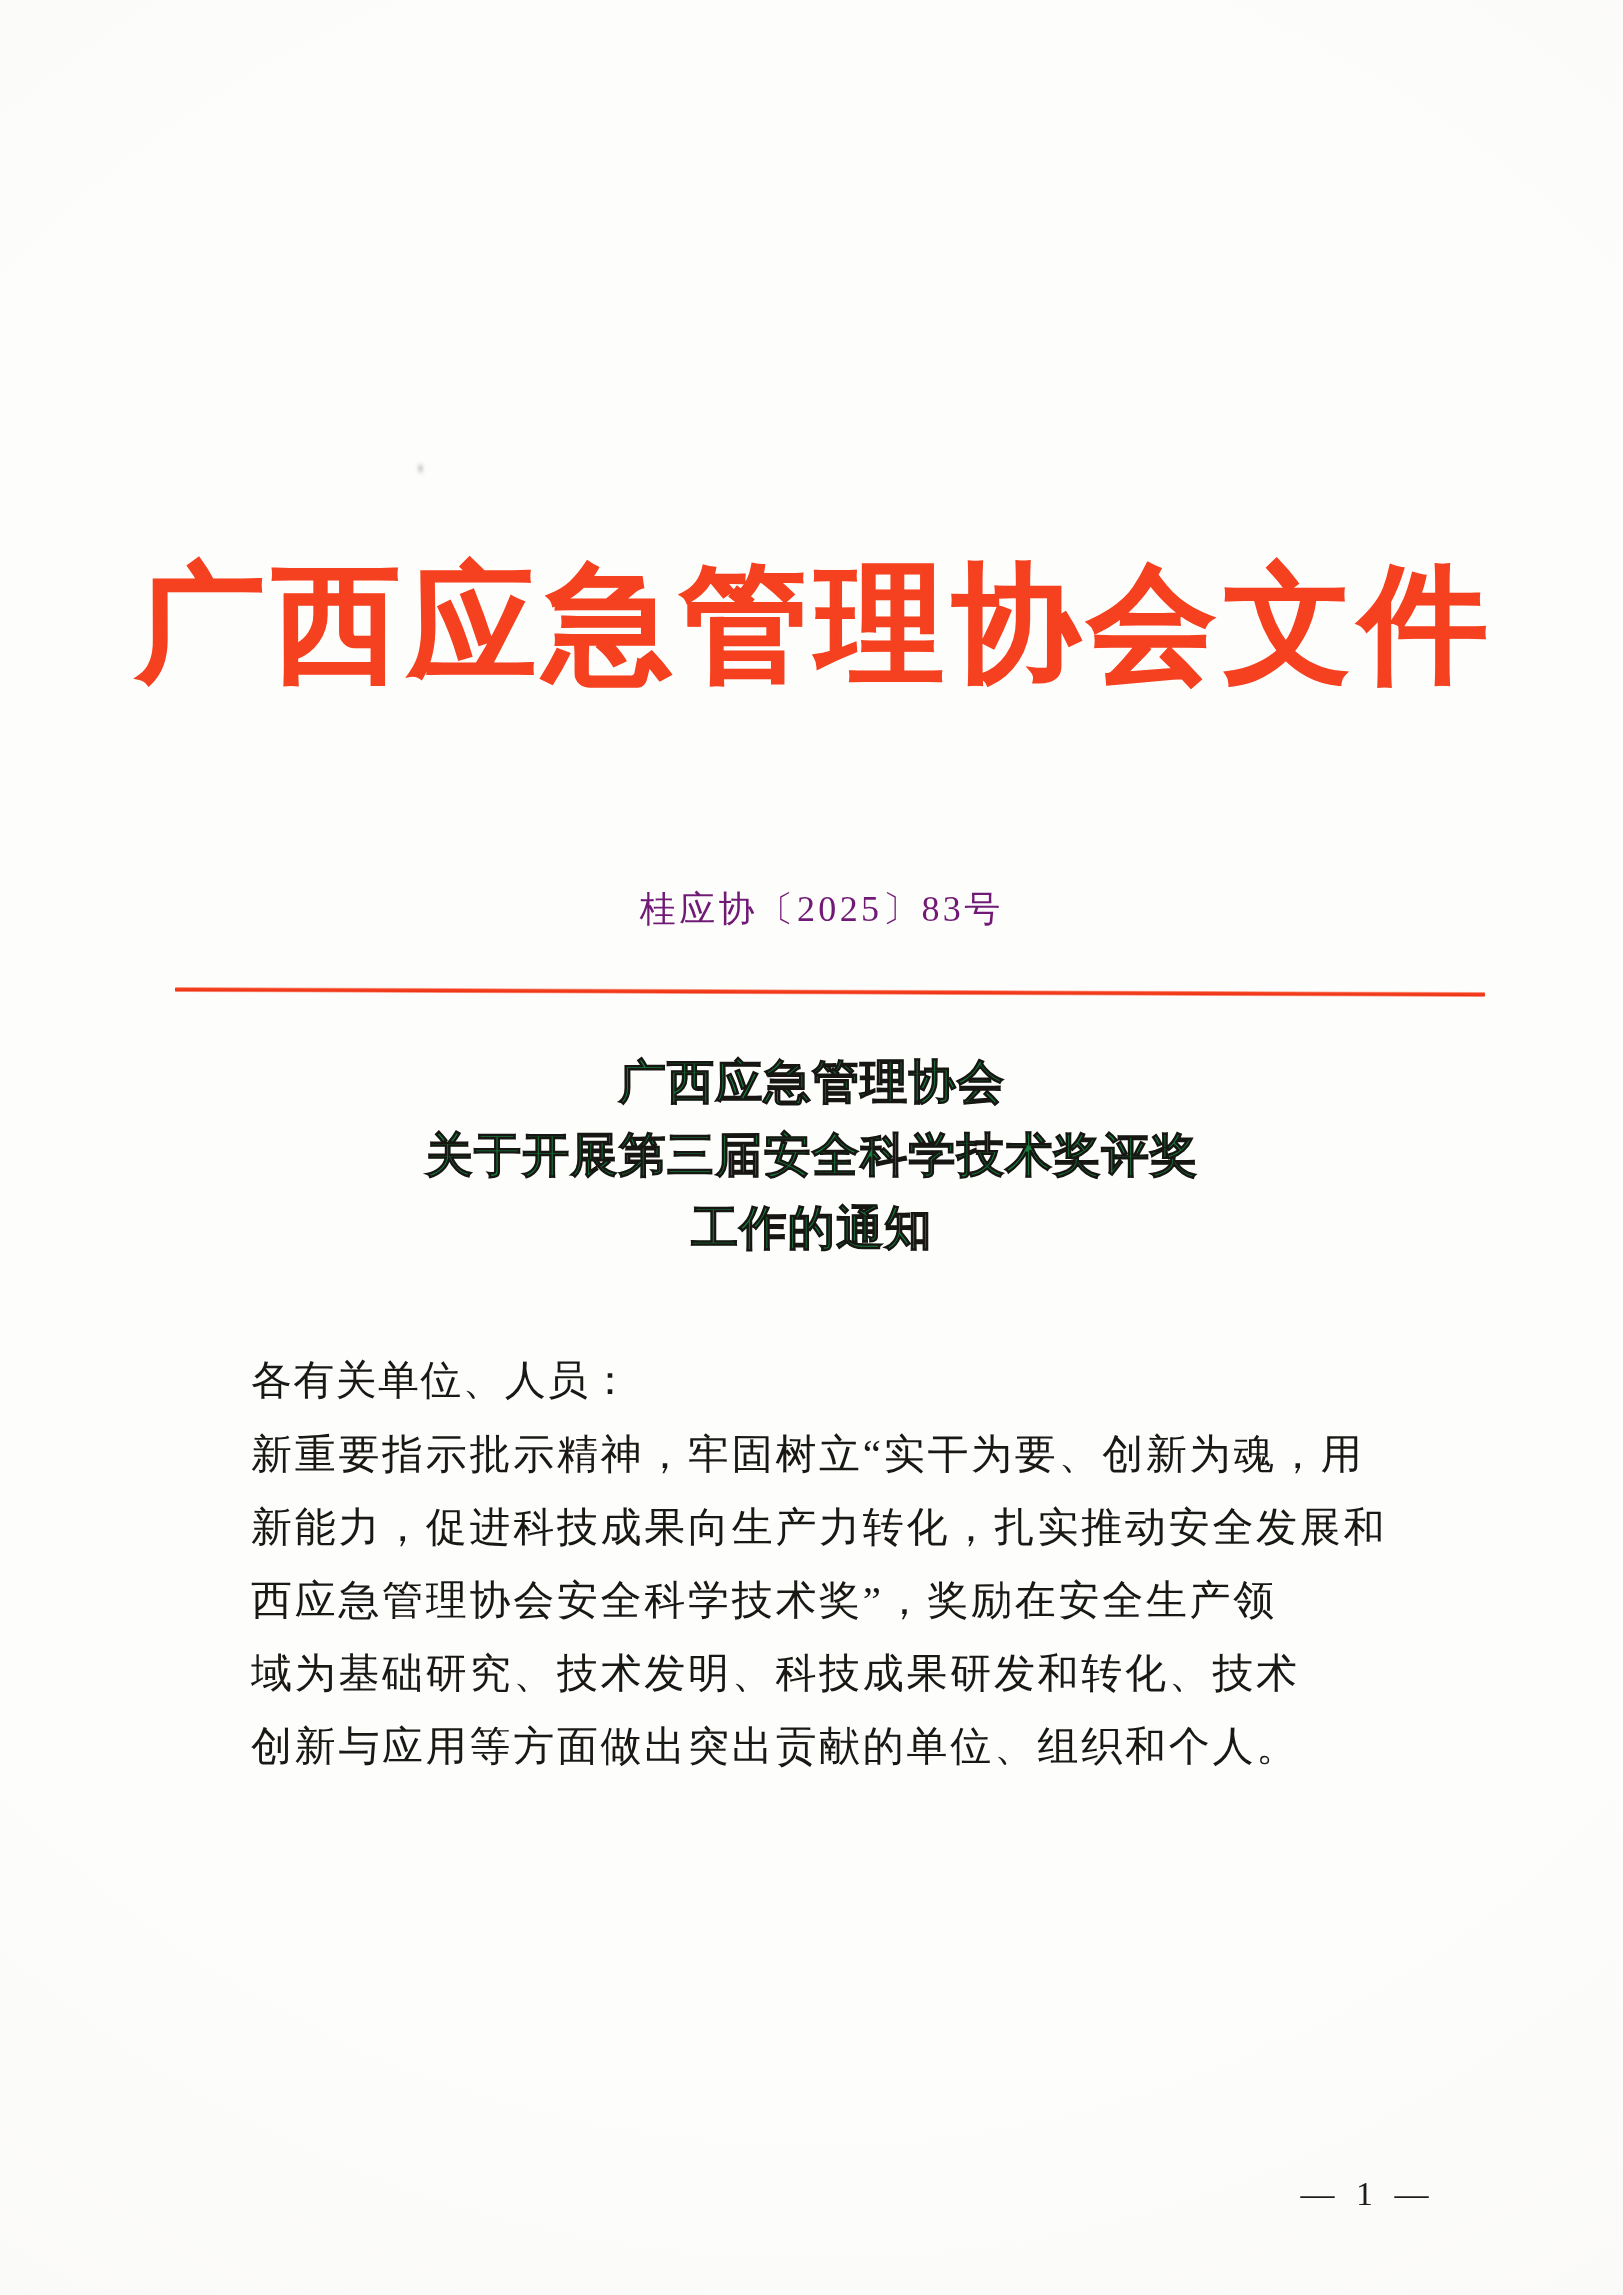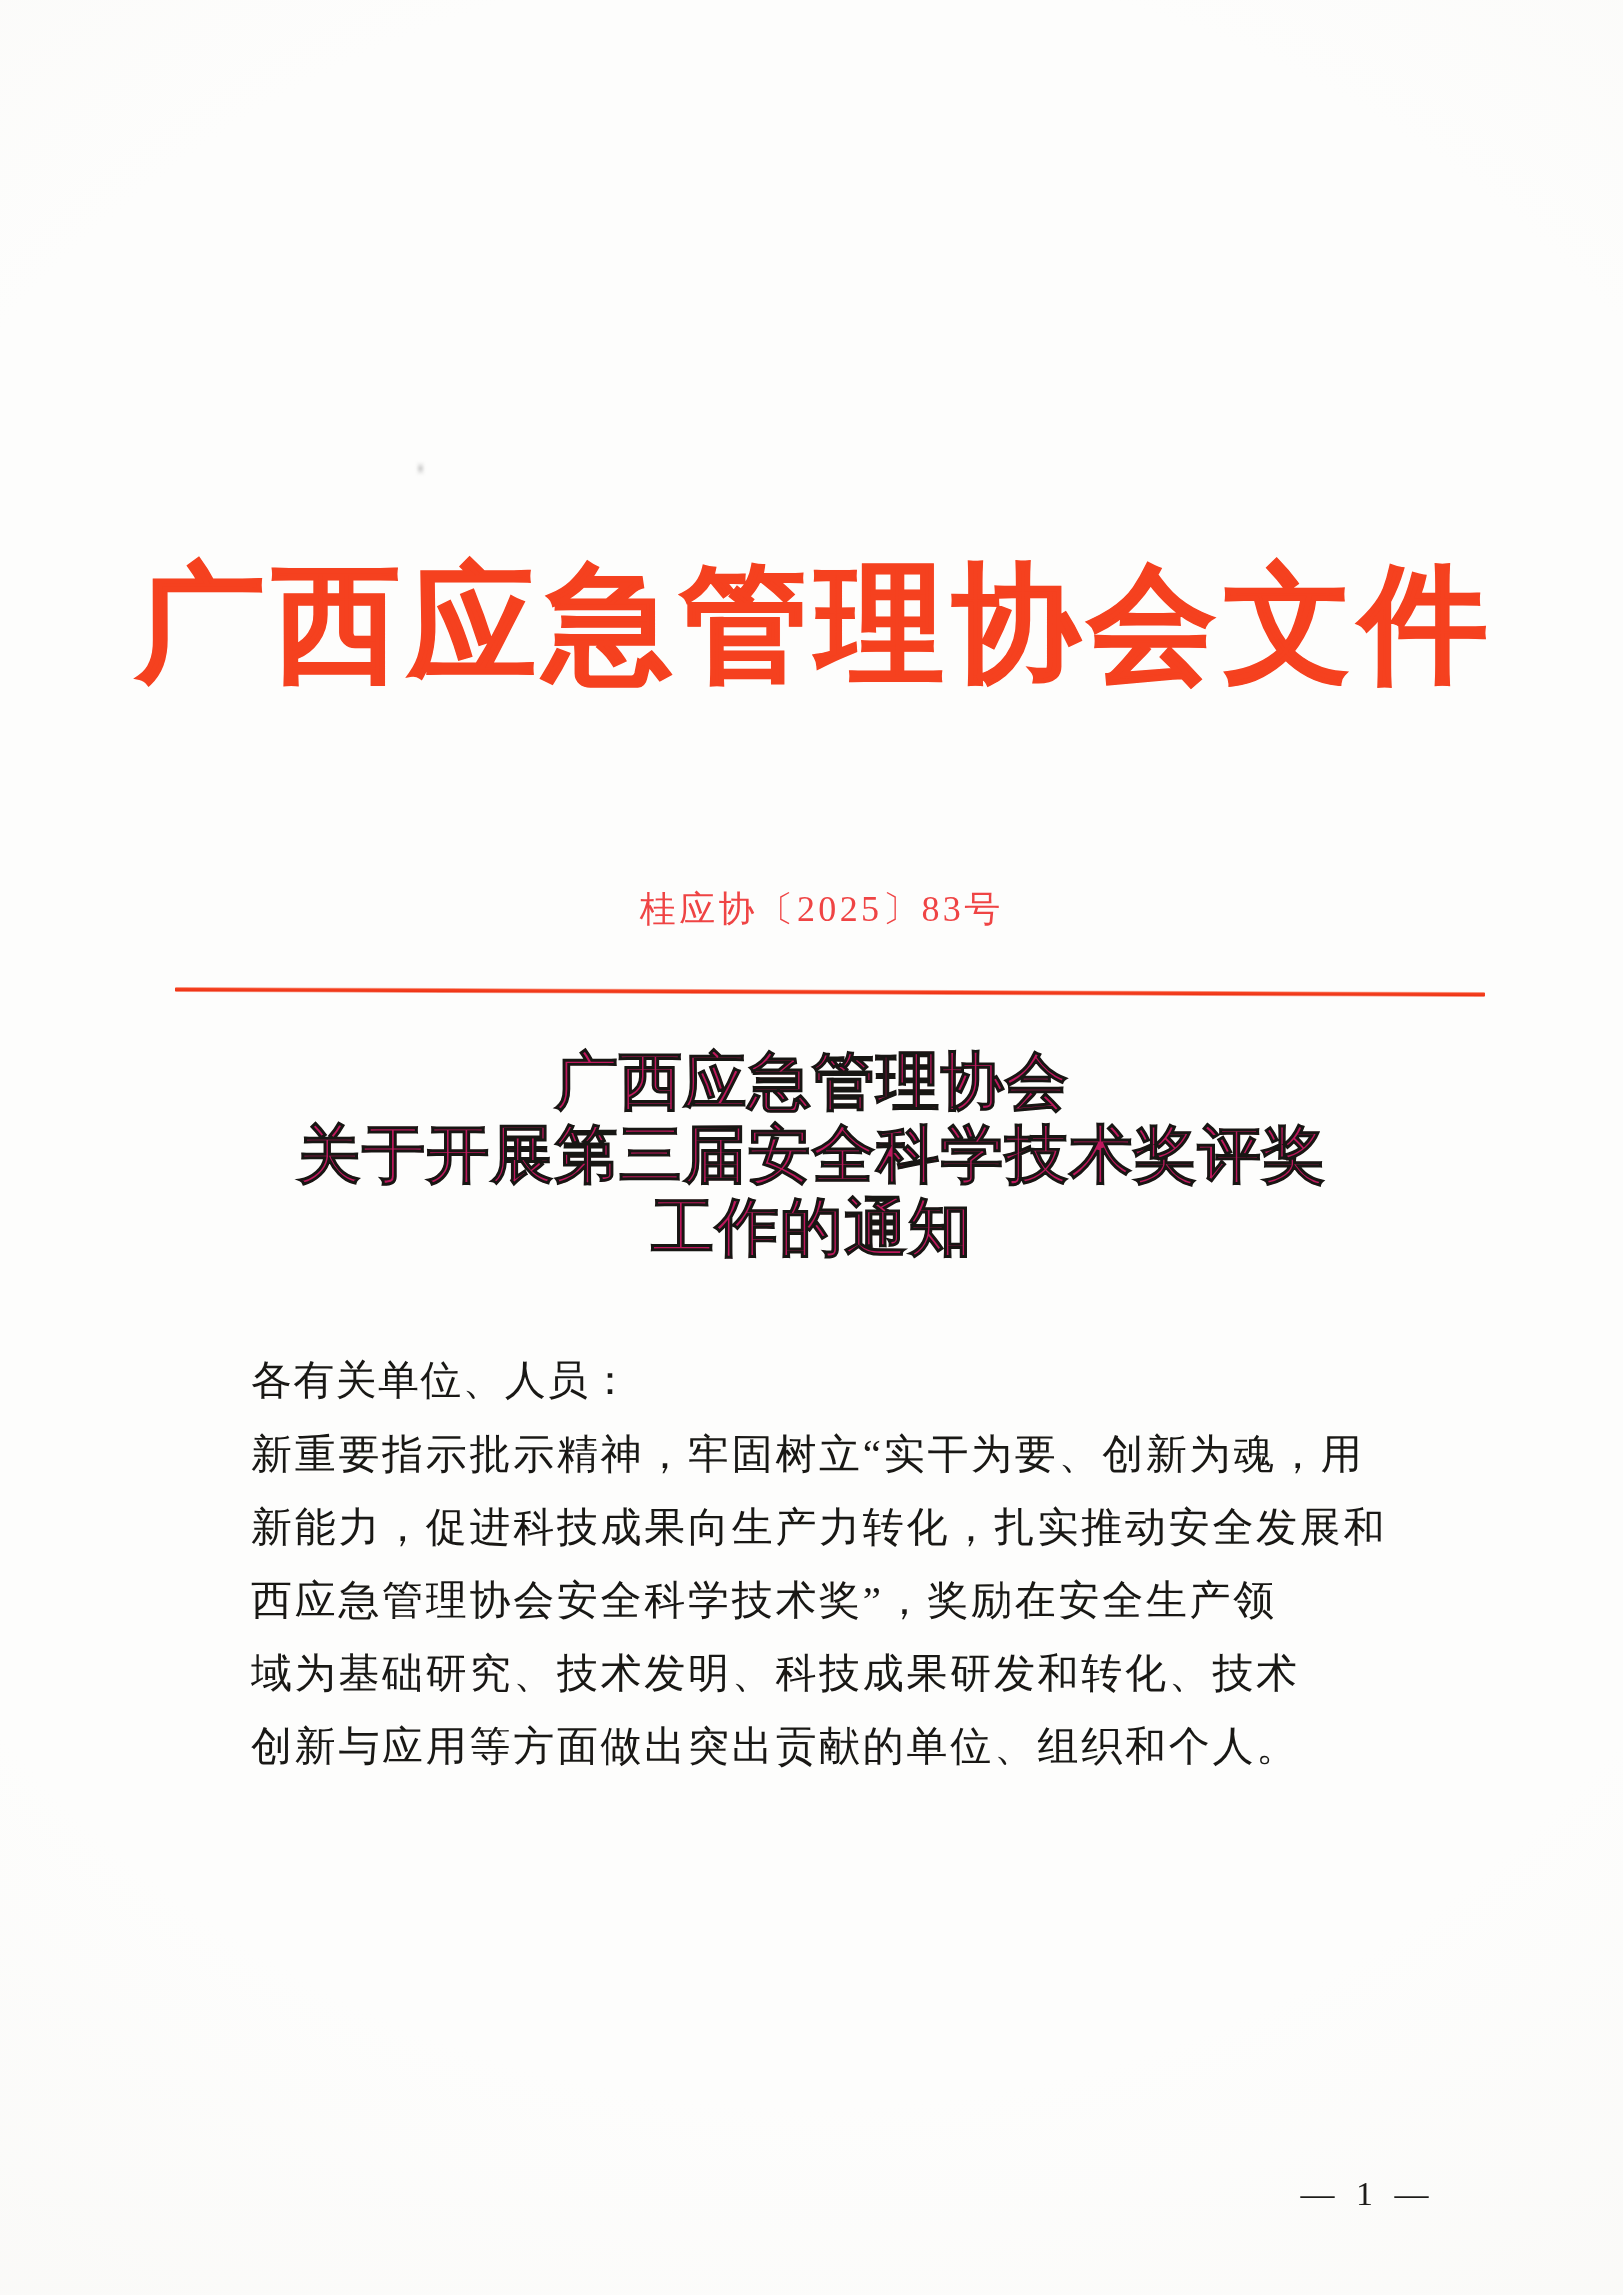--- a/index.html
+++ b/index.html
@@ -61,21 +61,21 @@
     text-shadow: 0 0 0.7px rgba(245,65,31,0.55);
   }
 
   
   .doc-number {
     position: absolute;
     left: 16px;
     right: 0;
     top: 885px;
     text-align: center;
-    color: #ef4444;
+    color: #701a75;
     font-family: "Liberation Serif", "DejaVu Serif", serif;
     font-size: 36px;
     letter-spacing: 3.3px;
     text-indent: 3.3px;
     white-space: nowrap;
   }
 
   
   .red-rule {
     position: absolute;
@@ -93,24 +93,24 @@
     border-radius: 1.3px;
   }
 
   
   .doc-title {
     position: absolute;
     left: 0;
     right: 0;
     top: 1045px;
     text-align: center;
-    color: #be185d;
+    color: #15803d;
     font-family: "Liberation Sans", "DejaVu Sans", sans-serif;
     font-weight: bold;
-    font-size: 63px;
+    font-size: 47px;
     line-height: 73px;
     letter-spacing: 1.3px;
   }
   .doc-title .tline {
     display: block;
     white-space: nowrap;
     -webkit-text-stroke: 1px #171613;
   }
 
   

